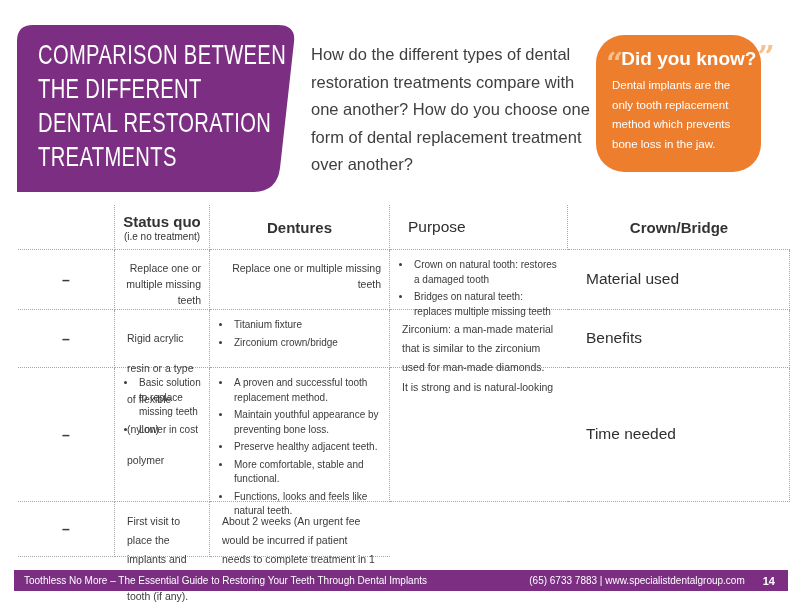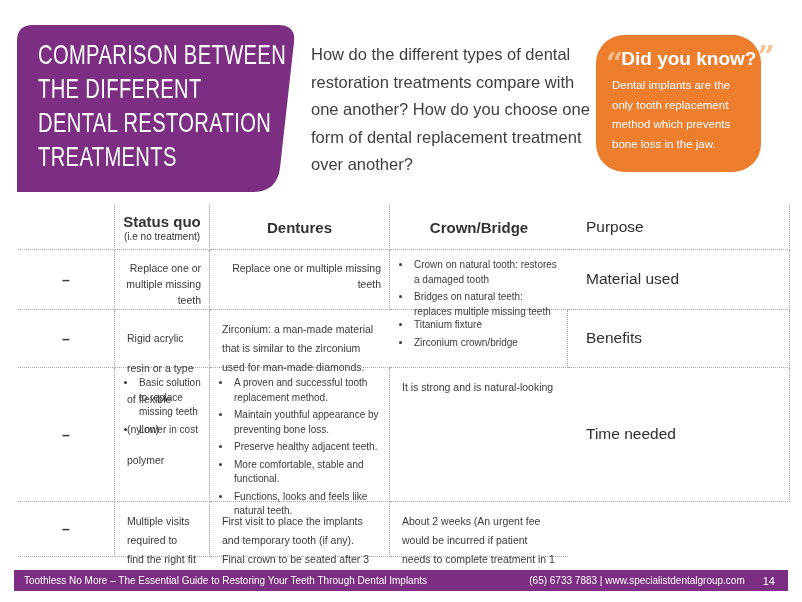--- a/index.html
+++ b/index.html
@@ -79,21 +79,21 @@
   .cell ul li{margin-bottom:3px;padding-left:2px;}
 
   
   .footer{
     position:absolute;left:14px;top:570px;width:774px;height:21px;
     background:var(--purple);color:#fff;
     display:flex;align-items:center;justify-content:space-between;
     padding:0 13px 0 10px;font-size:10px;gap:20px;
   }
   .footer-right{display:flex;align-items:center;gap:18px;}
-  .footer-page{font-weight:400;font-size:11px;}
+  .footer-page{font-weight:700;font-size:11px;}
 </style>
 </head>
 <body>
 
 <div class="page">
 
   <div class="banner">
     <svg width="279" height="167" viewBox="0 0 279 167" aria-hidden="true">
       <path d="M 0 167 L 0 16 Q 0 0 16 0 L 261 0 Q 279 0 277 17 L 263 143 Q 260 167 236 167 Z" fill="#7B2E82"></path>
     </svg>
@@ -117,52 +117,52 @@
   <div class="grid">
 
     <div class="cell vline"></div>
     <div class="cell vline hcell">
       <span class="hlabel">Status quo</span>
       <span class="hsub">(i.e no treatment)</span>
     </div>
     <div class="cell vline hcell">
       <span class="hlabel">Dentures</span>
     </div>
+    <div class="cell vline rowlabel">Purpose</div>
+
     <div class="cell hcell">
       <span class="hlabel">Crown/Bridge</span>
     </div>
-
-    <div class="cell vline rowlabel">Purpose</div>
     <div class="cell vline dash">–</div>
     <div class="cell vline center-top">
       <span class="txt">Replace one or multiple missing teeth</span>
     </div>
     <div class="cell vline center-top">
       <span class="txt">Replace one or multiple missing teeth</span>
     </div>
     <div class="cell">
       <ul>
           <li>Crown on natural tooth: restores a damaged tooth</li>
           <li>Bridges on natural teeth: replaces multiple missing teeth</li>
         </ul>
     </div>
 
     <div class="cell vline rowlabel">Material used</div>
     <div class="cell vline dash">–</div>
     <div class="cell vline left-top loose">
       <span class="txt loose">Rigid acrylic resin or a type of flexible (nylon) polymer</span>
     </div>
+    <div class="cell vline">
+      <ul>
+          <li>Titanium fixture</li>
+          <li>Zirconium crown/bridge</li>
+        </ul>
+    </div>
     <div class="cell left-top">
       <span class="txt">Zirconium: a man-made material that is similar to the zirconium used for man-made diamonds.</span>
-    </div>
-    <div class="cell vline">
-      <ul>
-          <li>Titanium fixture</li>
-          <li>Zirconium crown/bridge</li>
-        </ul>
     </div>
 
     <div class="cell vline rowlabel">Benefits</div>
     <div class="cell vline dash">–</div>
     <div class="cell vline">
       <ul>
           <li>Basic solution to replace missing teeth</li>
           <li>Lower in cost</li>
         </ul>
     </div>
@@ -174,23 +174,20 @@
           <li>More comfortable, stable and functional.</li>
           <li>Functions, looks and feels like natural teeth.</li>
         </ul>
     </div>
     <div class="cell left-top">
       <span class="txt">It is strong and is natural-looking</span>
     </div>
 
     <div class="cell vline rowlabel">Time needed</div>
     <div class="cell vline dash">–</div>
-    <div class="cell vline left-top">
-      <span class="txt">Multiple visits required to find the right fit</span>
-    </div>
     <div class="cell vline left-top">
       <span class="txt">First visit to place the implants and temporary tooth (if any). Final crown to be seated after 3 months.</span>
     </div>
     <div class="cell left-top">
       <span class="txt">About 2 weeks (An urgent fee would be incurred if patient needs to complete treatment in 1 week)</span>
     </div>
 
   </div>
 
   <div class="footer">

